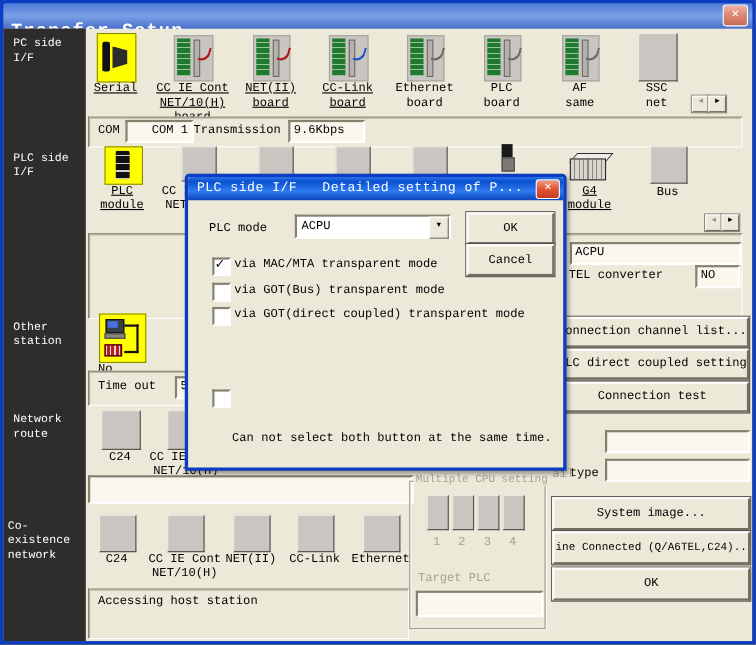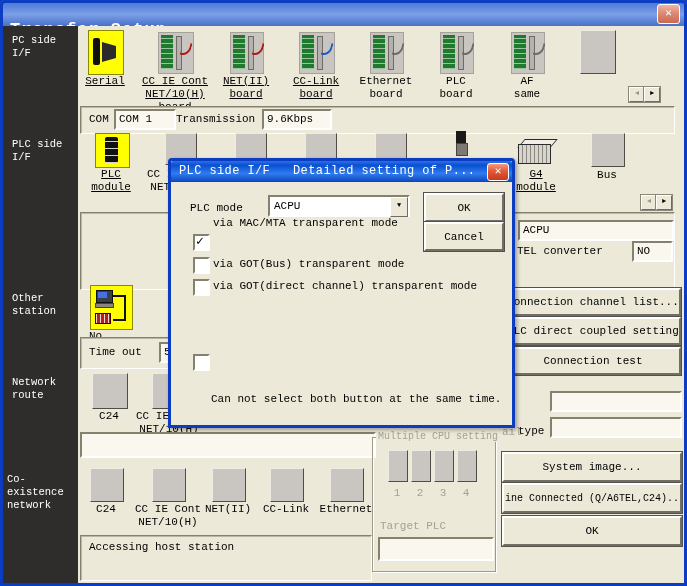--- a/index.html
+++ b/index.html
@@ -149,27 +149,29 @@
   <div class="abs iconlabel u" style="left:201px;top:75px;width:90px;">NET(II)
 board</div>
   <div class="abs iconlabel u" style="left:271px;top:75px;width:90px;">CC-Link
 board</div>
   <div class="abs iconlabel" style="left:341px;top:75px;width:90px;">Ethernet
 board</div>
   <div class="abs iconlabel" style="left:411px;top:75px;width:90px;">PLC
 board</div>
   <div class="abs iconlabel" style="left:482px;top:75px;width:90px;">AF
 same</div>
+  <div class="abs iconlabel" style="left:552px;top:75px;width:90px;">SSC
+net</div>
 
   <div class="abs arrbtn dim" style="left:629px;top:87px;">◄</div>
   <div class="abs arrbtn" style="left:644px;top:87px;">►</div>
 
   <div class="abs panel" style="left:80px;top:106px;width:593px;height:26px;">
     <div class="abs" style="left:8px;top:6px;">COM</div>
-    <div class="abs field" style="left:33px;top:2px;width:52px;height:15px;">COM 1</div>
+    <div class="abs field" style="left:33px;top:2px;width:52px;height:15px;text-align:right;">COM 1</div>
     <div class="abs" style="left:95px;top:6px;">Transmission</div>
     <div class="abs field" style="left:181px;top:2px;width:60px;height:15px;">9.6Kbps</div>
   </div>
 
   <div class="abs yellowbg" style="left:95px;top:133px;width:33px;height:33px;">
     <div class="plcmod"></div>
   </div>
   <div class="abs gsq" style="left:165px;top:133px;width:30px;height:30px;"></div>
   <div class="abs gsq" style="left:235px;top:133px;width:30px;height:30px;"></div>
   <div class="abs gsq" style="left:305px;top:133px;width:30px;height:30px;"></div>
@@ -275,31 +277,31 @@
     <div class="abs combo" style="left:97px;top:34px;width:138px;height:18px;">
       <div class="val">ACPU</div>
       <div class="drop">▼</div>
     </div>
     <div class="abs btn" style="left:253px;top:32px;width:76px;height:25px;">OK</div>
     <div class="abs btn" style="left:253px;top:61px;width:76px;height:25px;">Cancel</div>
 
     <div class="abs cb" style="left:22px;top:73px;">
       <span class="mk abs">✓</span>
     </div>
-    <div class="abs cblabel" style="left:42px;top:56px;">via MAC/MTA transparent mode</div>
+    <div class="abs cblabel" style="left:42px;top:74px;">via MAC/MTA transparent mode</div>
 
     <div class="abs cb" style="left:22px;top:96px;">
       <span class="mk abs"></span>
     </div>
     <div class="abs cblabel" style="left:42px;top:97px;">via GOT(Bus) transparent mode</div>
 
     <div class="abs cb" style="left:22px;top:118px;">
       <span class="mk abs"></span>
     </div>
-    <div class="abs cblabel" style="left:42px;top:119px;">via GOT(direct channel) transparent mode</div>
+    <div class="abs cblabel" style="left:42px;top:119px;">via GOT(direct coupled) transparent mode</div>
 
     <div class="abs cb" style="left:22px;top:193px;">
       <span class="mk abs"></span>
     </div>
 
     <div class="abs" style="left:40px;top:232px;">Can not select both button at the same time.</div>
   </div>
 
   <div class="abs" style="left:0;top:0;width:687px;height:586px;border:3px solid #0b3cc1;box-sizing:border-box;pointer-events:none;border-radius:5px 5px 0 0;"></div>
 </div>

